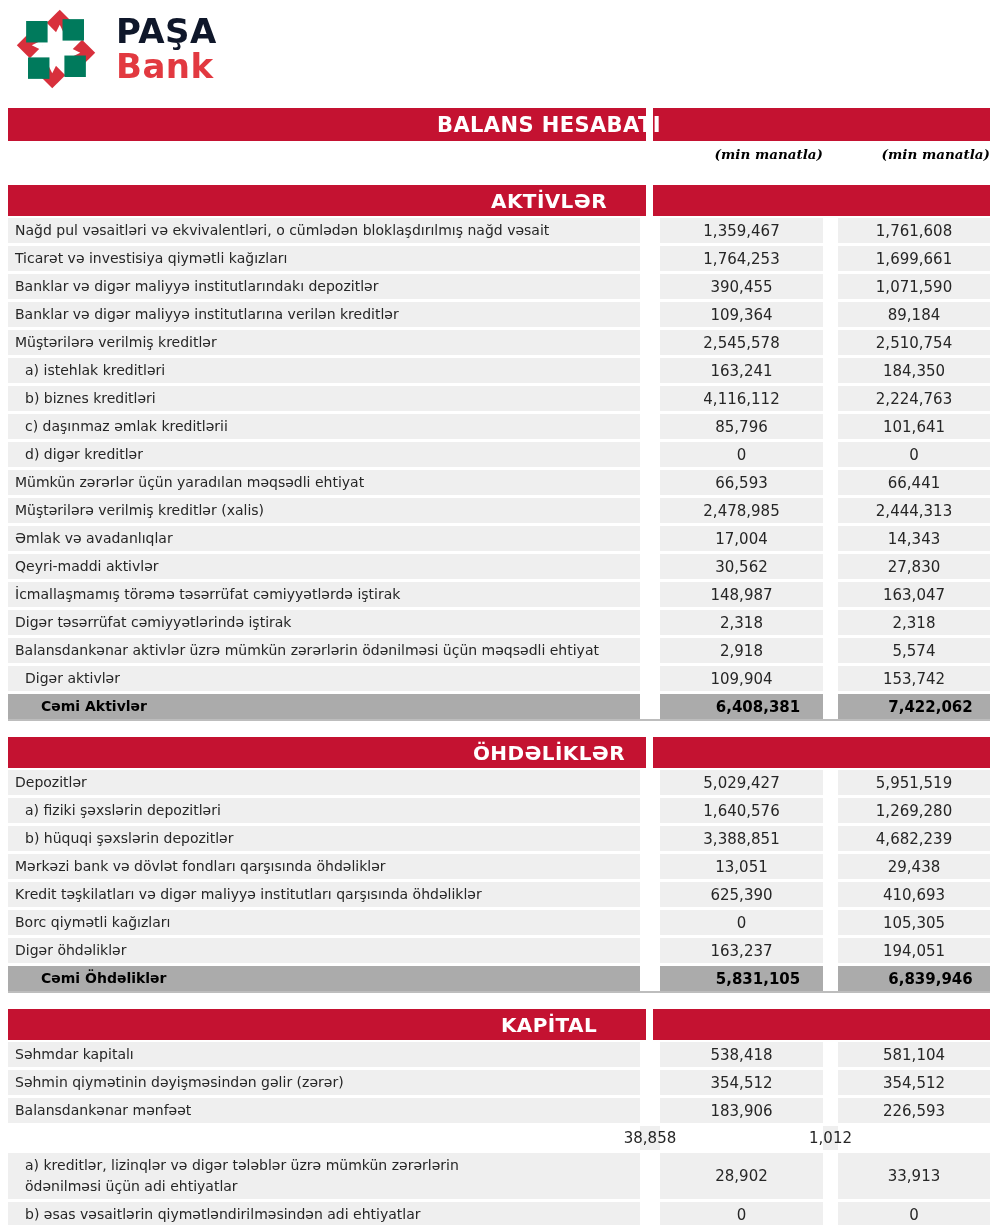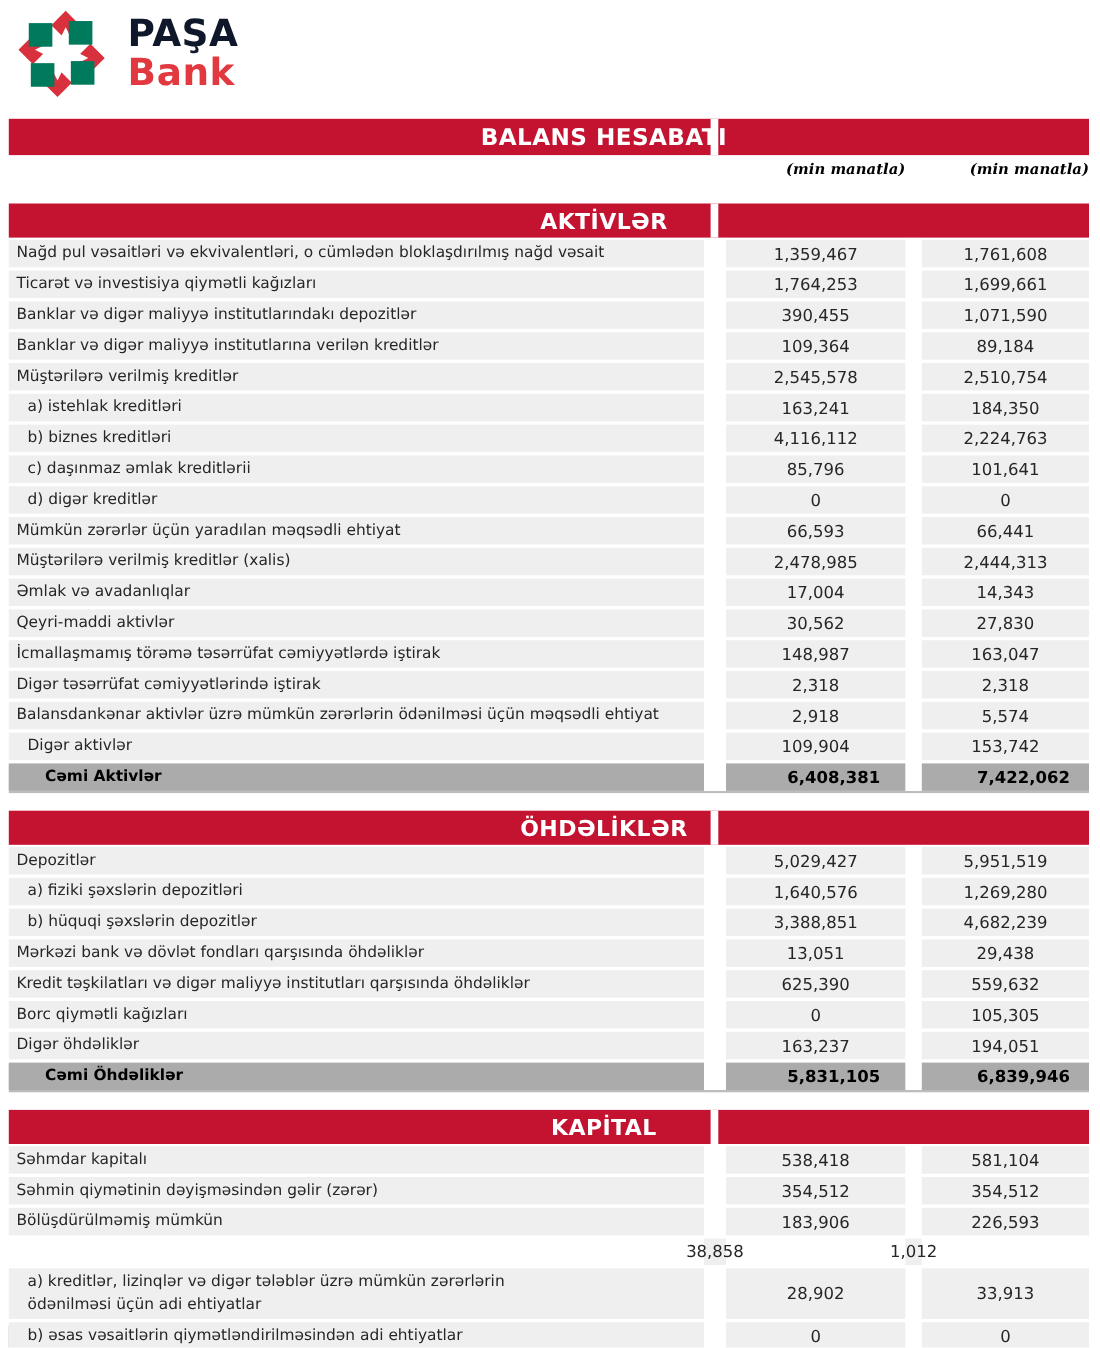--- a/index.html
+++ b/index.html
@@ -298,21 +298,21 @@
     <div class="cell num">13,051</div>
     <div></div>
     <div class="cell num">29,438</div>
   </div>
 
   <div class="grid-row row">
     <div class="cell label">Kredit təşkilatları və digər maliyyə institutları qarşısında öhdəliklər</div>
     <div></div>
     <div class="cell num">625,390</div>
     <div></div>
-    <div class="cell num">559,632</div>
+    <div class="cell num">410,693</div>
   </div>
 
   <div class="grid-row row">
     <div class="cell label">Borc qiymətli kağızları</div>
     <div></div>
     <div class="cell num">0</div>
     <div></div>
     <div class="cell num">105,305</div>
   </div>
 
@@ -350,21 +350,21 @@
 
   <div class="grid-row row">
     <div class="cell label">Səhmin qiymətinin dəyişməsindən gəlir (zərər)</div>
     <div></div>
     <div class="cell num">354,512</div>
     <div></div>
     <div class="cell num">354,512</div>
   </div>
 
   <div class="grid-row row">
-    <div class="cell label">Bölüşdürülməmiş mümkün</div>
+    <div class="cell label">Balansdankənar mənfəət</div>
     <div></div>
     <div class="cell num">183,906</div>
     <div></div>
     <div class="cell num">226,593</div>
   </div>
 
   <div class="grid-row row">
     <div></div>
     <div class="cell num">38,858</div>
     <div></div>

